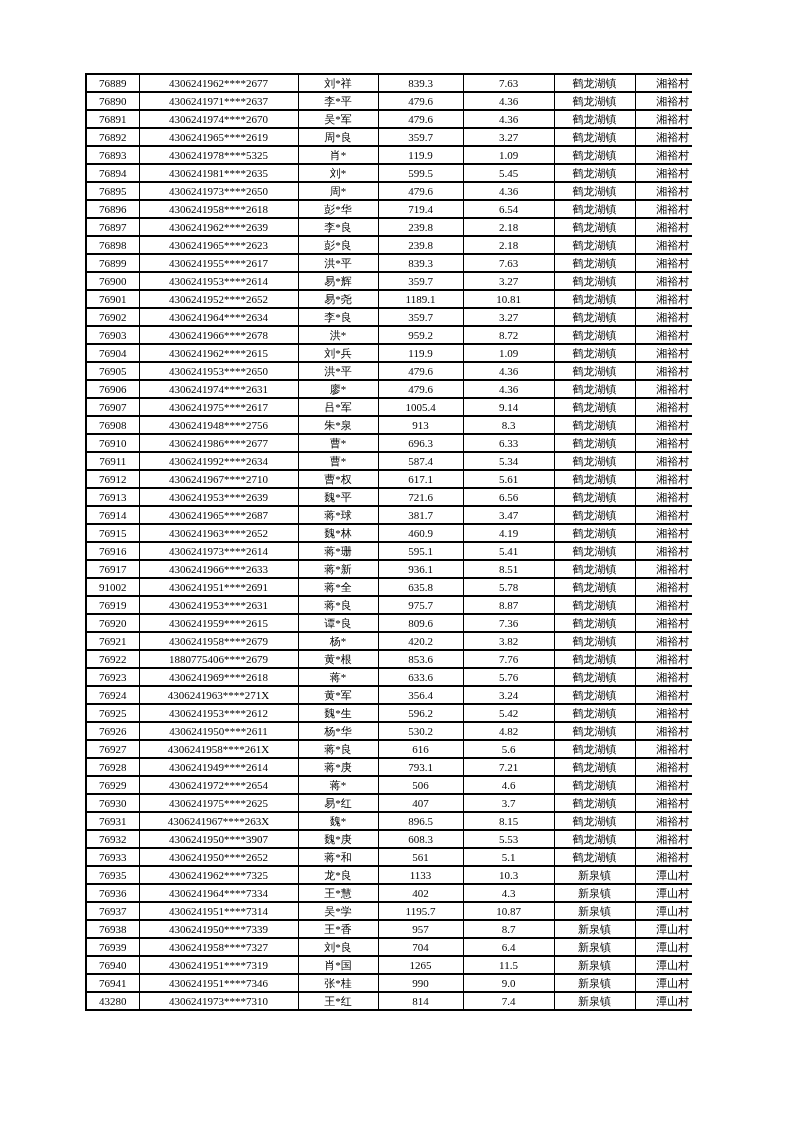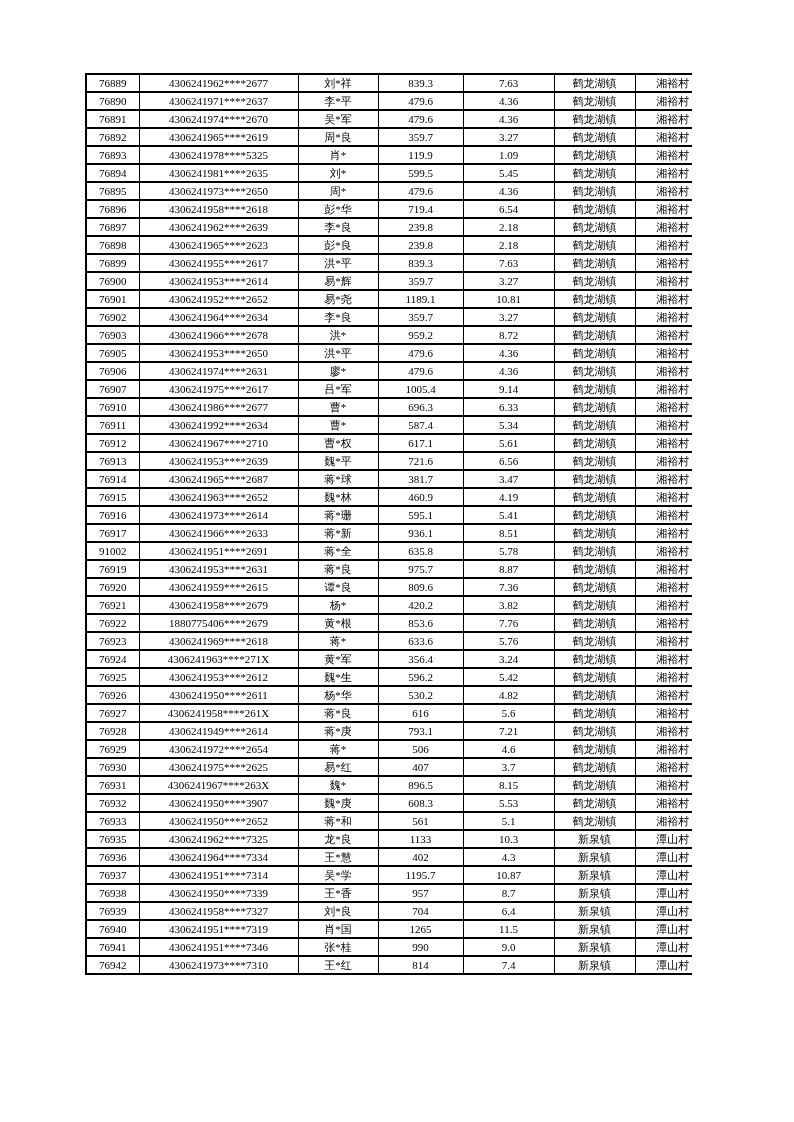--- a/index.html
+++ b/index.html
@@ -184,20 +184,29 @@
         <tr>
     <td>76903</td>
     <td>4306241966****2678</td>
     <td>洪*</td>
     <td>959.2</td>
     <td>8.72</td>
     <td>鹤龙湖镇</td>
     <td>湘裕村</td>
   </tr>
         <tr>
+    <td>76904</td>
+    <td>4306241962****2615</td>
+    <td>刘*兵</td>
+    <td>119.9</td>
+    <td>1.09</td>
+    <td>鹤龙湖镇</td>
+    <td>湘裕村</td>
+  </tr>
+        <tr>
     <td>76905</td>
     <td>4306241953****2650</td>
     <td>洪*平</td>
     <td>479.6</td>
     <td>4.36</td>
     <td>鹤龙湖镇</td>
     <td>湘裕村</td>
   </tr>
         <tr>
     <td>76906</td>
@@ -211,20 +220,29 @@
         <tr>
     <td>76907</td>
     <td>4306241975****2617</td>
     <td>吕*军</td>
     <td>1005.4</td>
     <td>9.14</td>
     <td>鹤龙湖镇</td>
     <td>湘裕村</td>
   </tr>
         <tr>
+    <td>76908</td>
+    <td>4306241948****2756</td>
+    <td>朱*泉</td>
+    <td>913</td>
+    <td>8.3</td>
+    <td>鹤龙湖镇</td>
+    <td>湘裕村</td>
+  </tr>
+        <tr>
     <td>76910</td>
     <td>4306241986****2677</td>
     <td>曹*</td>
     <td>696.3</td>
     <td>6.33</td>
     <td>鹤龙湖镇</td>
     <td>湘裕村</td>
   </tr>
         <tr>
     <td>76911</td>
@@ -490,21 +508,21 @@
         <tr>
     <td>76941</td>
     <td>4306241951****7346</td>
     <td>张*桂</td>
     <td>990</td>
     <td>9.0</td>
     <td>新泉镇</td>
     <td>潭山村</td>
   </tr>
         <tr>
-    <td>76942</td>
+    <td>43280</td>
     <td>4306241973****7310</td>
     <td>王*红</td>
     <td>814</td>
     <td>7.4</td>
     <td>新泉镇</td>
     <td>潭山村</td>
   </tr>
       </tbody>
   </table>
 </div>

